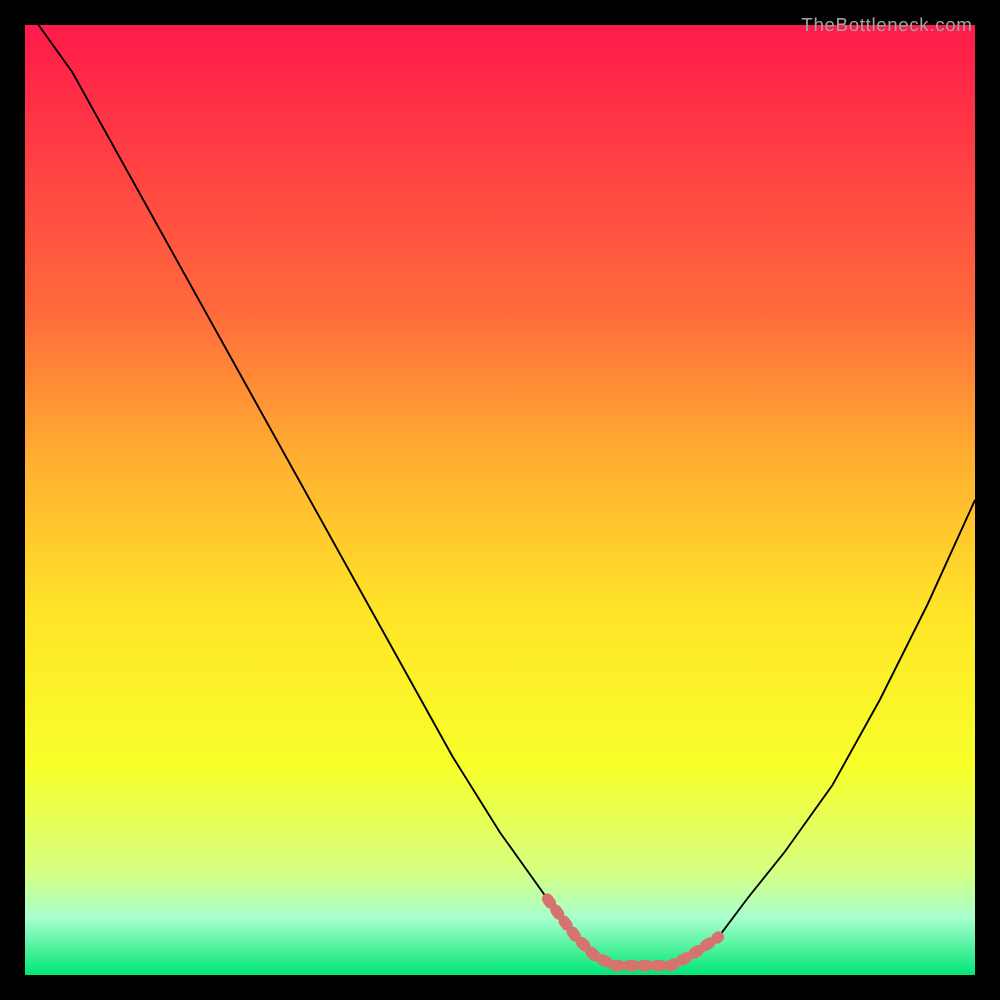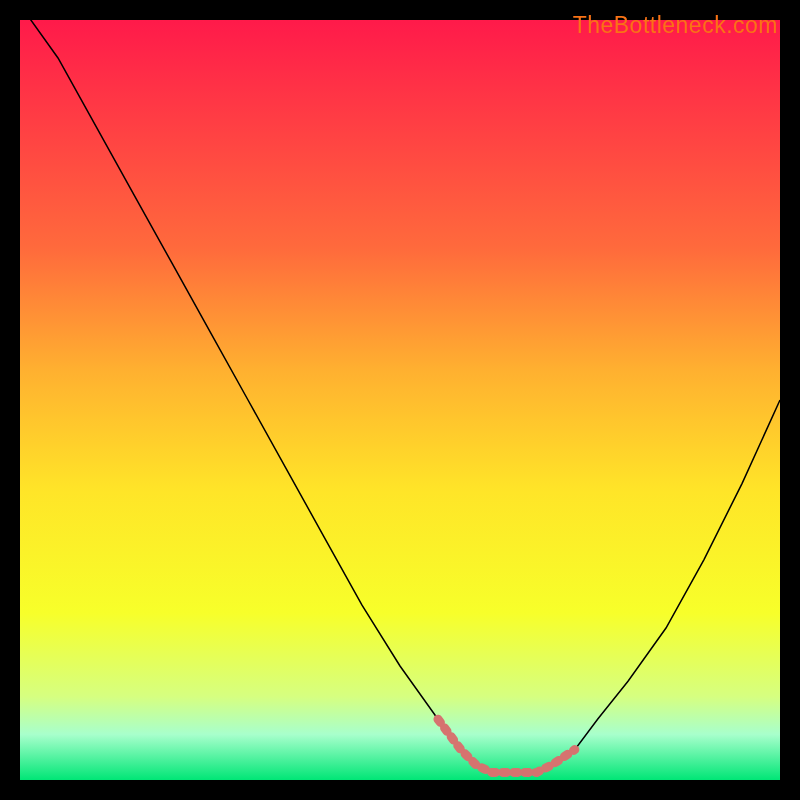--- a/index.html
+++ b/index.html
@@ -21,22 +21,22 @@
   }
   .plot-box {
     position: relative;
     width: 760px;
     height: 760px;
   }
   .watermark {
     position: absolute;
     top: -8px;
     right: 2px;
-    color: #f97316;
-    font-size: 23px;
+    color: #a3a3a3;
+    font-size: 15px;
     font-weight: 500;
     letter-spacing: 0.5px;
   }
   svg {
     display: block;
   }
 </style>
 </head>
 <body>
 

